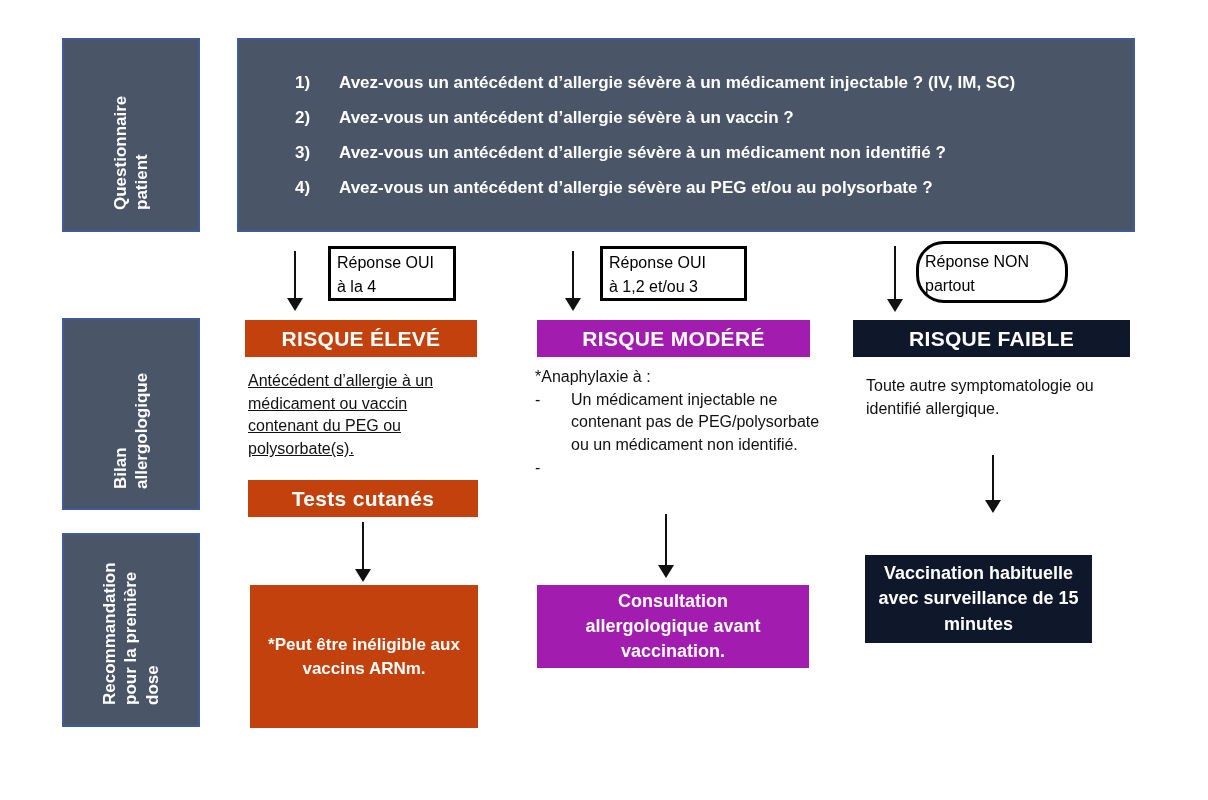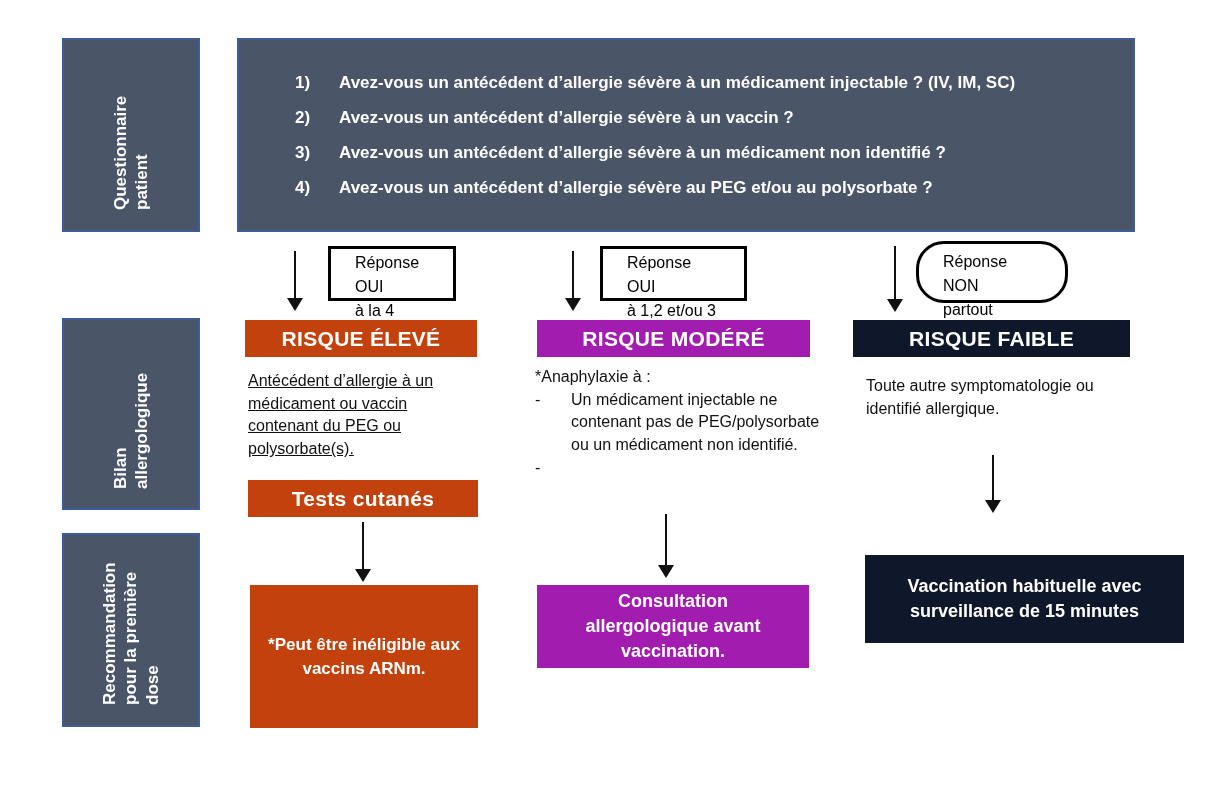--- a/index.html
+++ b/index.html
@@ -22,21 +22,21 @@
   .qnum { flex:none; width:20px; }
   .qtext { flex:1; }
 
   
   .arrow { position:absolute; width:16px; display:flex; flex-direction:column; align-items:center; }
   .arrow .shaft { width:2px; background:#111; flex:1; }
   .arrow .head { width:0; height:0; border-left:8px solid transparent; border-right:8px solid transparent; border-top:13px solid #111; }
 
   
   .rbox { position:absolute; background:#fff; border:3px solid #000; box-sizing:border-box;
-          font-size:16px; line-height:1.5; padding:2px 24px; color:#000; }
+          font-size:16px; line-height:1.5; padding:2px 6px; color:#000; }
 
   
   .banner { position:absolute; height:37px; display:flex; align-items:center; justify-content:center;
             color:#fff; font-weight:bold; font-size:21px; letter-spacing:.3px; }
   .bg-red    { background:#c2410c; }
   .bg-yellow { background:#a21caf; }
   .bg-green  { background:#0f172a; }
 
   
   .desc { position:absolute; font-size:16px; line-height:1.42; color:#111; }
@@ -66,21 +66,21 @@
   #banner-faible { left:853px; top:320px; width:277px; }
 
   #desc-eleve  { left:248px; top:370px; width:232px;text-decoration:underline; }
   #desc-modere { left:535px; top:366px; width:290px; }
   #desc-faible { left:866px; top:375px; width:272px; }
 
   #tests-box { left:248px; top:480px; width:230px; height:37px; }
 
   #outcome-eleve  { left:250px; top:585px; width:228px; height:143px; padding:0 16px; font-size:17px; }
   #outcome-modere { left:537px; top:585px; width:272px; height:83px;  padding:0 34px; font-size:18px; }
-  #outcome-faible { left:865px; top:555px; width:319px; height:88px;  padding:0 12px; font-size:18px; }
+  #outcome-faible { left:865px; top:555px; width:227px; height:88px;  padding:0 12px; font-size:18px; }
 </style>
 </head>
 <body>
 
 <div class="canvas">
 
   <div class="slate" id="side-questionnaire">
     <div class="rot">Questionnaire patient</div>
   </div>
   <div class="slate" id="side-bilan">

